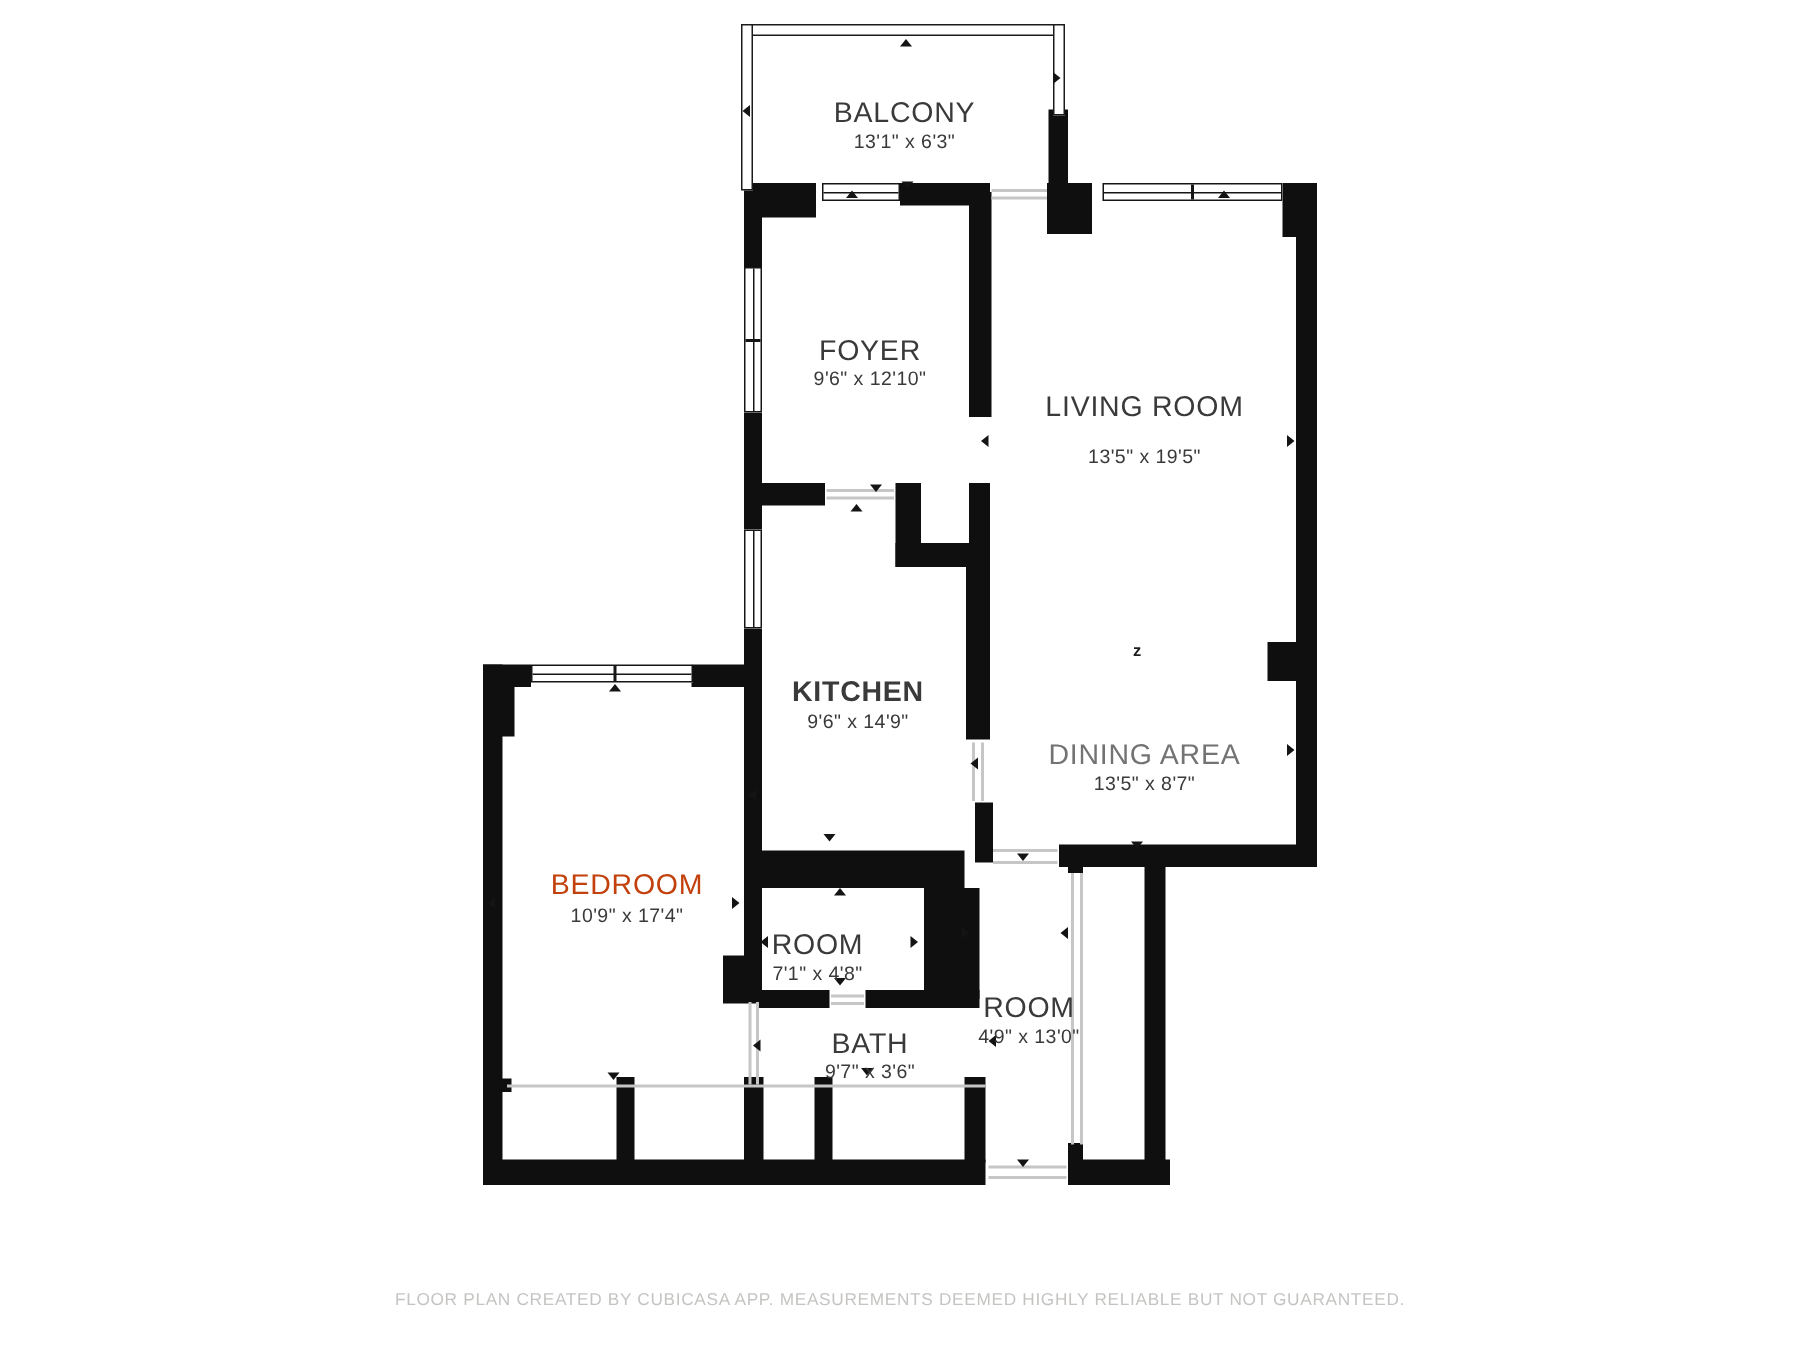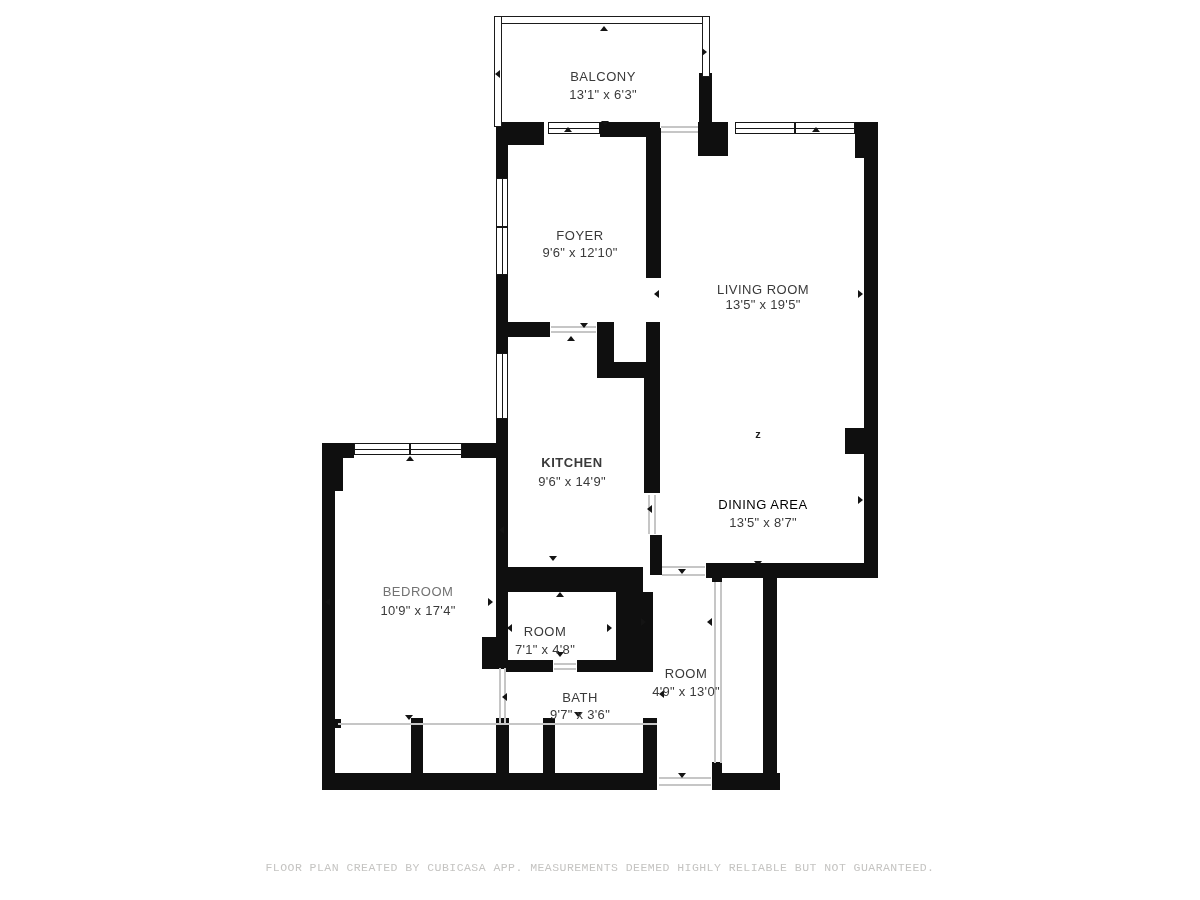--- a/index.html
+++ b/index.html
@@ -4,38 +4,38 @@
 <style>
   html,body{margin:0;padding:0;background:#ffffff;}
   #stage{position:relative;width:1200px;height:900px;background:#ffffff;overflow:hidden;
          font-family:"Liberation Sans",sans-serif;}
   .wall{position:absolute;background:#0f0f0f;}
   .window{position:absolute;background:#ffffff;border:1px solid #161616;box-sizing:border-box;}
   .window .mid{position:absolute;background:#161616;}
   .window .mull{position:absolute;background:#161616;}
   .railing{position:absolute;background:#ffffff;border:1px solid #1b1b1b;box-sizing:border-box;}
   .thinline{position:absolute;background:#c6c6c6;}
-  .room-name{position:absolute;transform:translate(-50%,-50%);font-size:13px;letter-spacing:.5px;
+  .room-name{position:absolute;transform:translate(-50%,-50%);font-size:19px;letter-spacing:.5px;
              color:#3a3a3a;white-space:nowrap;}
   .room-dims{position:absolute;transform:translate(-50%,-50%);font-size:13px;letter-spacing:.3px;
              color:#3a3a3a;white-space:nowrap;}
   .arrow{position:absolute;width:0;height:0;}
   .arrow.up{border-left:4px solid transparent;border-right:4px solid transparent;border-bottom:5px solid #141414;}
   .arrow.down{border-left:4px solid transparent;border-right:4px solid transparent;border-top:5px solid #141414;}
   .arrow.left{border-top:4px solid transparent;border-bottom:4px solid transparent;border-right:5px solid #141414;}
   .arrow.right{border-top:4px solid transparent;border-bottom:4px solid transparent;border-left:5px solid #141414;}
   .sym-z{position:absolute;transform:translate(-50%,-50%);font-size:11px;font-weight:700;color:#1d1d1d;}
   .footer{position:absolute;left:0;right:0;top:861px;text-align:center;font-size:11.5px;
           letter-spacing:.45px;color:#c5c4c2;white-space:nowrap;}
 </style>
 </head>
 <body>
 
 <div id="stage">
-  <div class="footer" style="color: rgb(197, 196, 194); font-family: Liberation Mono, monospace;">FLOOR PLAN CREATED BY CUBICASA APP. MEASUREMENTS DEEMED HIGHLY RELIABLE BUT NOT GUARANTEED.</div>
+  <div class="footer" style="color: rgb(197, 196, 194);">FLOOR PLAN CREATED BY CUBICASA APP. MEASUREMENTS DEEMED HIGHLY RELIABLE BUT NOT GUARANTEED.</div>
 <div class="wall" style="left: 496px; top: 122px; width: 48px; height: 23px; background: rgb(15, 15, 15);"></div>
     <div class="wall" style="left: 496px; top: 122px; width: 12px; height: 58px; background: rgb(15, 15, 15);"></div>
     <div class="wall" style="left: 600px; top: 122px; width: 60px; height: 15px; background: rgb(15, 15, 15);"></div>
     <div class="wall" style="left: 698px; top: 122px; width: 30px; height: 34px; background: rgb(15, 15, 15);"></div>
     <div class="wall" style="left: 855px; top: 122px; width: 23px; height: 36px; background: rgb(15, 15, 15);"></div>
     <div class="wall" style="left: 864px; top: 122px; width: 14px; height: 456px; background: rgb(15, 15, 15);"></div>
     <div class="wall" style="left: 845px; top: 428px; width: 20px; height: 26px; background: rgb(15, 15, 15);"></div>
     <div class="wall" style="left: 699px; top: 73px; width: 13px; height: 52px; background: rgb(15, 15, 15);"></div>
     <div class="wall" style="left: 496px; top: 275px; width: 12px; height: 78px; background: rgb(15, 15, 15);"></div>
     <div class="wall" style="left: 496px; top: 419px; width: 12px; height: 249px; background: rgb(15, 15, 15);"></div>
@@ -132,27 +132,27 @@
     <div class="arrow down" style="left: 678px; top: 569px;"></div>
     <div class="arrow right" style="left: 641px; top: 618px;"></div>
     <div class="arrow left" style="left: 707px; top: 618px;"></div>
     <div class="arrow left" style="left: 659px; top: 690px;"></div>
     <div class="arrow down" style="left: 678px; top: 773px;"></div>
     <div class="sym-z" style="left: 758px; top: 434px;">z</div>
     <div class="room-name" style="left: 603px; top: 76px; color: rgb(58, 58, 58);">BALCONY</div>
     <div class="room-dims" style="left: 603px; top: 94px; color: rgb(58, 58, 58);">13'1" x 6'3"</div>
     <div class="room-name" style="left: 580px; top: 235px; color: rgb(58, 58, 58);">FOYER</div>
     <div class="room-dims" style="left: 580px; top: 252px; color: rgb(58, 58, 58);">9'6" x 12'10"</div>
-    <div class="room-name" style="left: 763px; top: 289px; color: rgb(58, 58, 58);">LIVING ROOM</div>
+    <div class="room-name" style="left: 763px; top: 272px; color: rgb(58, 58, 58);">LIVING ROOM</div>
     <div class="room-dims" style="left: 763px; top: 304px; color: rgb(58, 58, 58);">13'5" x 19'5"</div>
     <div class="room-name" style="left: 572px; top: 462px; color: rgb(58, 58, 58); font-weight: bold;">KITCHEN</div>
     <div class="room-dims" style="left: 572px; top: 481px; color: rgb(58, 58, 58);">9'6" x 14'9"</div>
-    <div class="room-name" style="left: 763px; top: 504px; color: #000000;">DINING AREA</div>
+    <div class="room-name" style="left: 763px; top: 504px; color: #737373;">DINING AREA</div>
     <div class="room-dims" style="left: 763px; top: 522px; color: rgb(58, 58, 58);">13'5" x 8'7"</div>
-    <div class="room-name" style="left: 418px; top: 591px; color: #737373;">BEDROOM</div>
+    <div class="room-name" style="left: 418px; top: 591px; color: #c2410c;">BEDROOM</div>
     <div class="room-dims" style="left: 418px; top: 610px; color: rgb(58, 58, 58);">10'9" x 17'4"</div>
     <div class="room-name" style="left: 545px; top: 631px; color: rgb(58, 58, 58);">ROOM</div>
     <div class="room-dims" style="left: 545px; top: 649px; color: rgb(58, 58, 58);">7'1" x 4'8"</div>
     <div class="room-name" style="left: 580px; top: 697px; color: rgb(58, 58, 58);">BATH</div>
     <div class="room-dims" style="left: 580px; top: 714px; color: rgb(58, 58, 58);">9'7" x 3'6"</div>
     <div class="room-name" style="left: 686px; top: 673px; color: rgb(58, 58, 58);">ROOM</div>
     <div class="room-dims" style="left: 686px; top: 691px; color: rgb(58, 58, 58);">4'9" x 13'0"</div>
   </div>
 
 </body></html>

